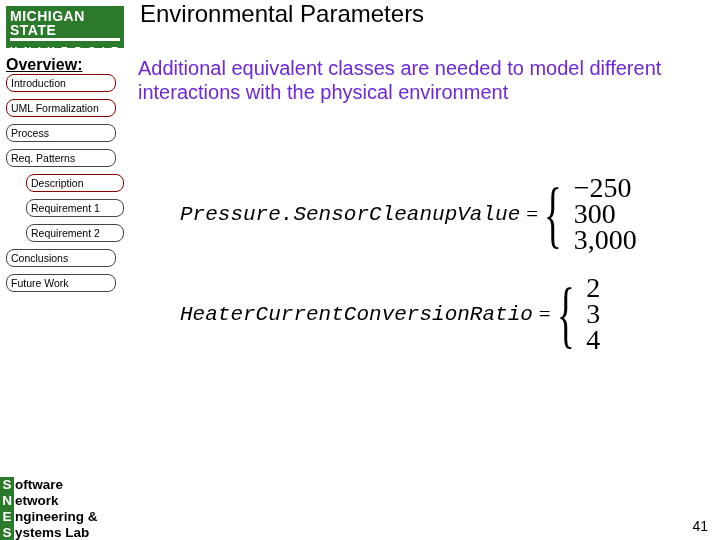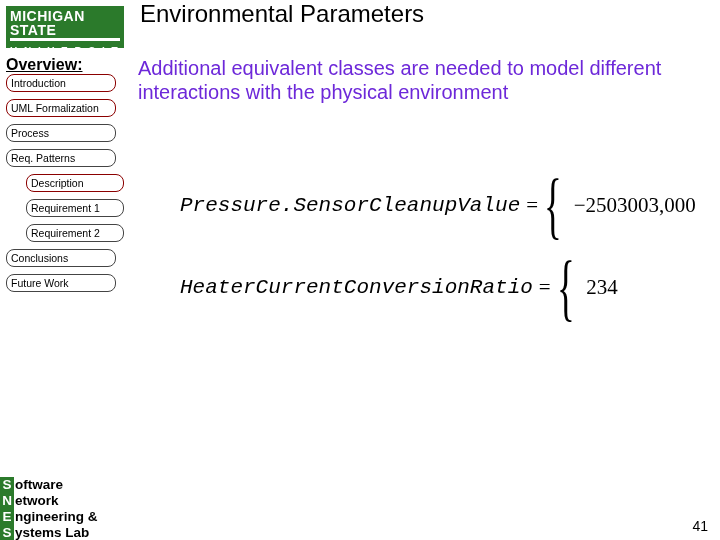--- a/index.html
+++ b/index.html
@@ -95,23 +95,23 @@
   .eq .brace {
     font-style: normal;
     font-size: 74px;
     line-height: 60px;
     transform: scaleX(0.5);
     transform-origin: left center;
     margin-right: -6px;
   }
   .eq .vals {
     display: flex;
-    flex-direction: row;
+    flex-direction: column;
     font-style: normal;
-    font-size: 21px;
+    font-size: 28px;
     line-height: 26px;
   }
   .footer-lab {
     position: absolute;
     left: 0;
     bottom: -1px;
     font-size: 13.5px;
     font-weight: bold;
     line-height: 16px;
   }

